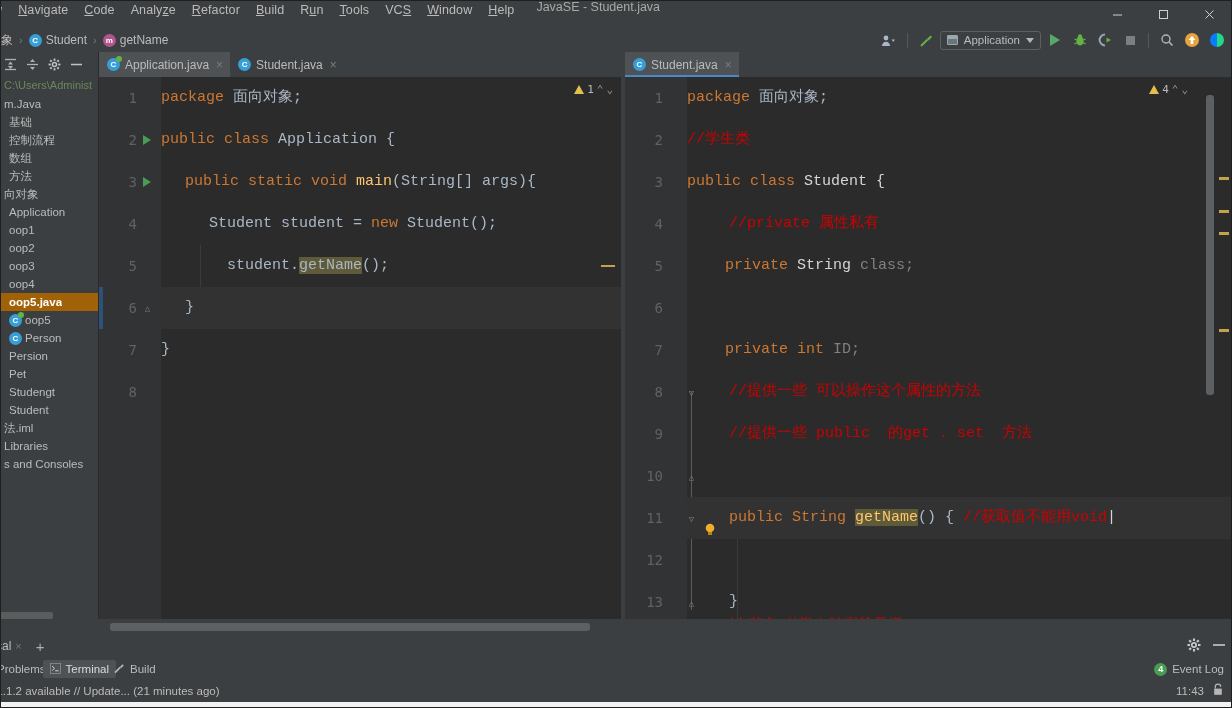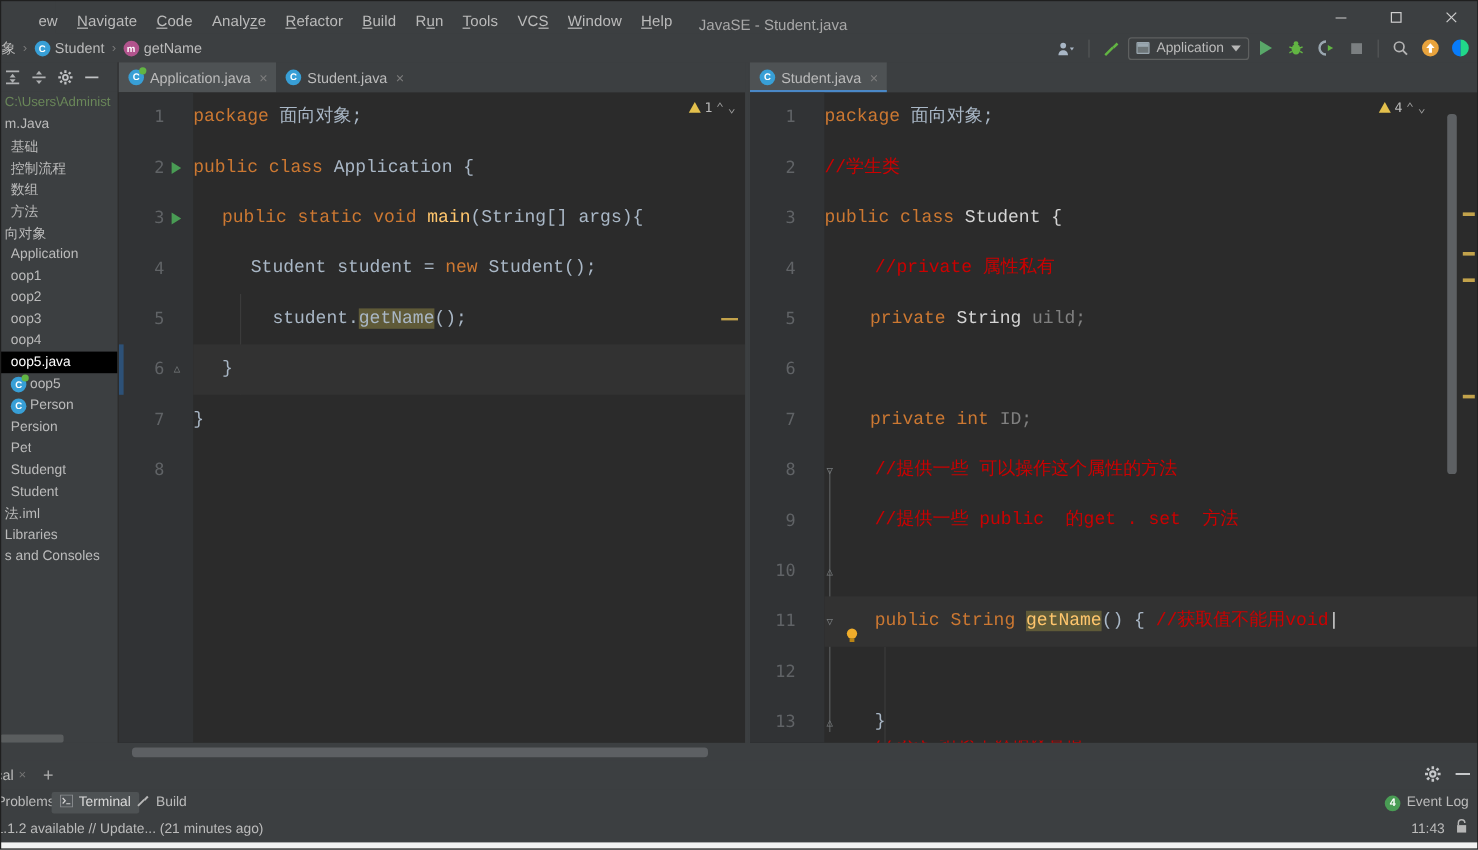--- a/index.html
+++ b/index.html
@@ -8,21 +8,21 @@
     width:1232px; height:708px; overflow:hidden;
     background:#3c3f41;
     font-family:"Liberation Sans", sans-serif;
     -webkit-font-smoothing:antialiased;
   }
   #app{ position:relative; width:1232px; height:708px; background:#3c3f41; }
 
   
   .menubar{
     position:absolute; left:0; top:0; width:1139px; height:28px;
-    background:#3c3f41; display:flex; align-items:flex-end;margin-left:46px;
+    background:#3c3f41; display:flex; align-items:flex-start;
   }
   .menu-items{ display:flex; align-items:center; margin-left:-22px; }
   .menu-item{
     color:#bbbbbb; font-size:12.5px; padding:3px 8px; white-space:nowrap;
     letter-spacing:0.1px;
   }
   .menu-item u{ text-decoration:underline; }
   .win-title{
     color:#a8a8a8; font-size:12.5px; margin-left:14px; white-space:nowrap;
   }
@@ -92,21 +92,21 @@
     background:#3c3f41; overflow:hidden; font-size:11.5px;
   }
   .tree-path{
     color:#6a8759; font-size:11px; padding:3px 0 4px 4px; white-space:nowrap;
     overflow:hidden;
   }
   .tnode{
     display:flex; align-items:center; gap:3px; height:18px; padding-left:4px;
     color:#bbbbbb; white-space:nowrap; overflow:hidden;
   }
-  .tnode.sel{ background:#000000; color:#ffffff; }
+  .tnode.sel{ background:#a16207; color:#ffffff;font-weight:bold; }
   .tnode.indent1{ padding-left:9px; }
   .tnode .lbl{ overflow:hidden; text-overflow:clip; }
   .tree-scroll{
     position:absolute; left:0; bottom:0; width:53px; height:7px; background:#5a5d5e;
     border-radius:2px;
   }
 
   
   .vsplit{ position:absolute; left:98px; top:52px; width:1px; height:567px; background:#2b2b2b; }
   .vsplit2{ position:absolute; left:621px; top:52px; width:3px; height:567px; background:#3c3f41; }
@@ -597,21 +597,21 @@
       <span class="code"><span class="kw">public class</span><span style="color:#d5d5d5"> Student {</span></span>
     </div>
 
     <div class="ln" style="top:126px;">
       <span class="lnum">4</span>
       <span class="code" style="left:104px;"><span class="cmt">//private 属性私有</span></span>
     </div>
 
     <div class="ln" style="top:168px;">
       <span class="lnum">5</span>
-      <span class="code" style="left:100px;"><span class="kw">private</span><span style="color:#d5d5d5"> String</span><span class="grey"> uild;</span></span>
+      <span class="code" style="left:100px;"><span class="kw">private</span><span style="color:#d5d5d5"> String</span><span class="grey"> class;</span></span>
     </div>
 
     <div class="ln" style="top:210px;">
       <span class="lnum">6</span>
     </div>
 
     <div class="ln" style="top:252px;">
       <span class="lnum">7</span>
       <span class="code" style="left:100px;"><span class="kw">private</span><span class="kw"> int</span><span class="grey"> ID;</span></span>
     </div>

